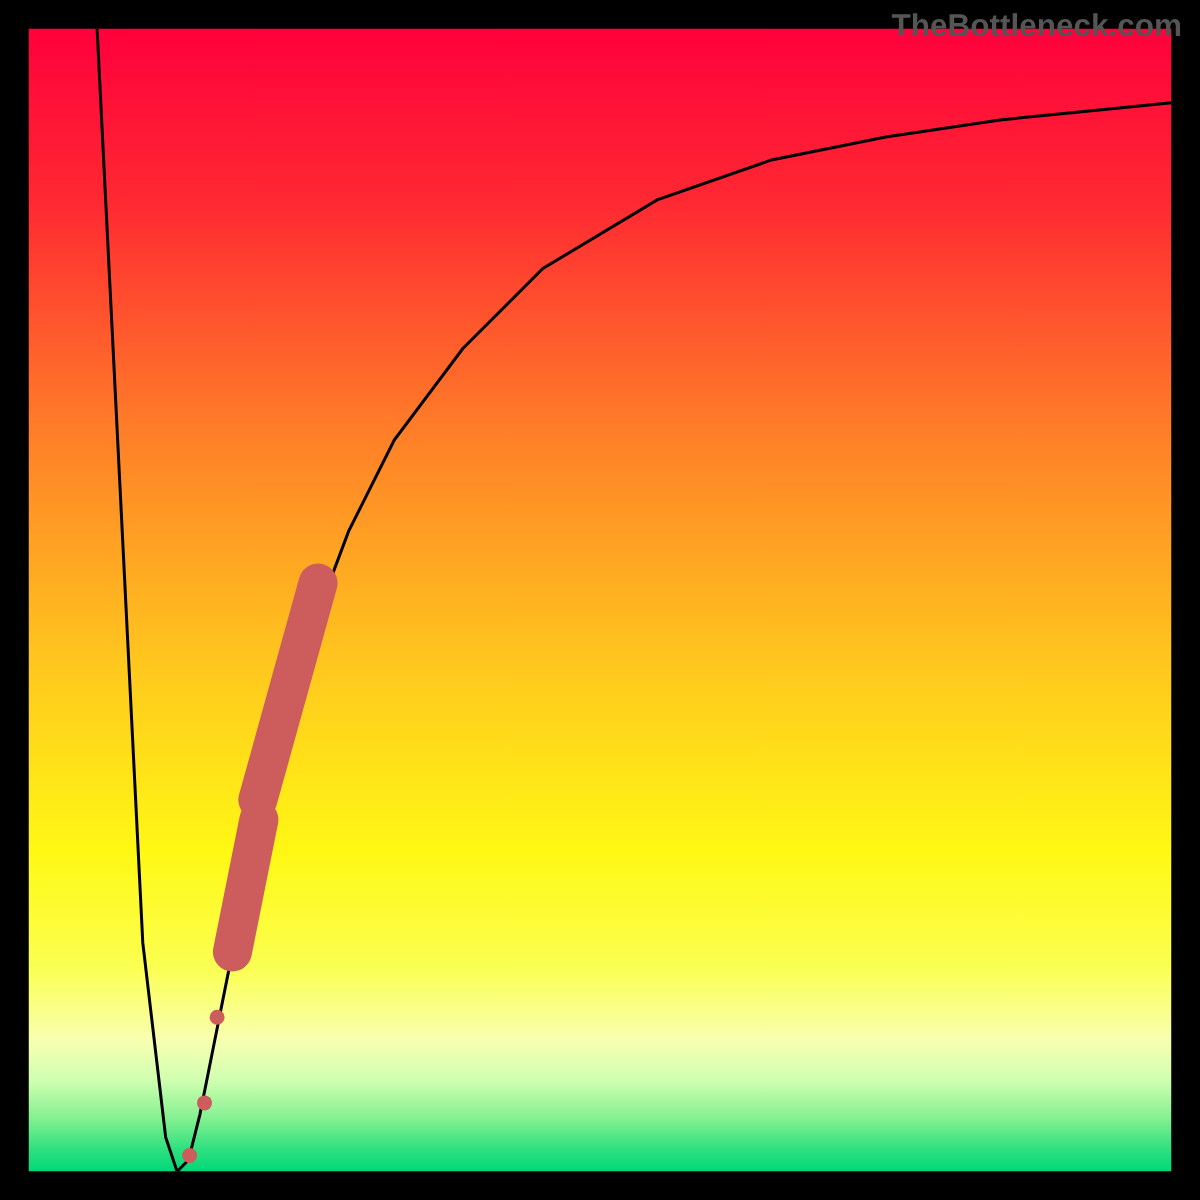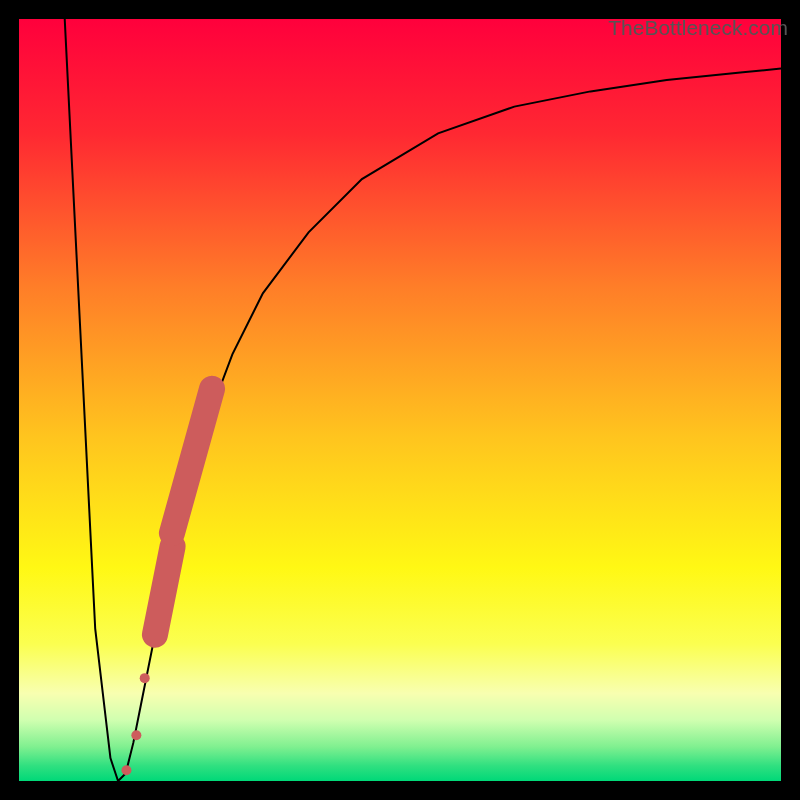--- a/index.html
+++ b/index.html
@@ -15,25 +15,25 @@
   }
   .plot-area {
     position: absolute;
     left: 19px;
     top: 19px;
     width: 762px;
     height: 762px;
   }
   .watermark {
     position: absolute;
-    top: 16px;
+    top: 6px;
     right: 12px;
     font-family: Arial, sans-serif;
     font-size: 21px;
-    font-weight: normal;
+    font-weight: bold;
     color: #555;
     letter-spacing: 0px;
   }
   svg { display: block; }
 </style>
 </head>
 <body>
 
 <div class="chart-container">
   <div class="plot-area">

